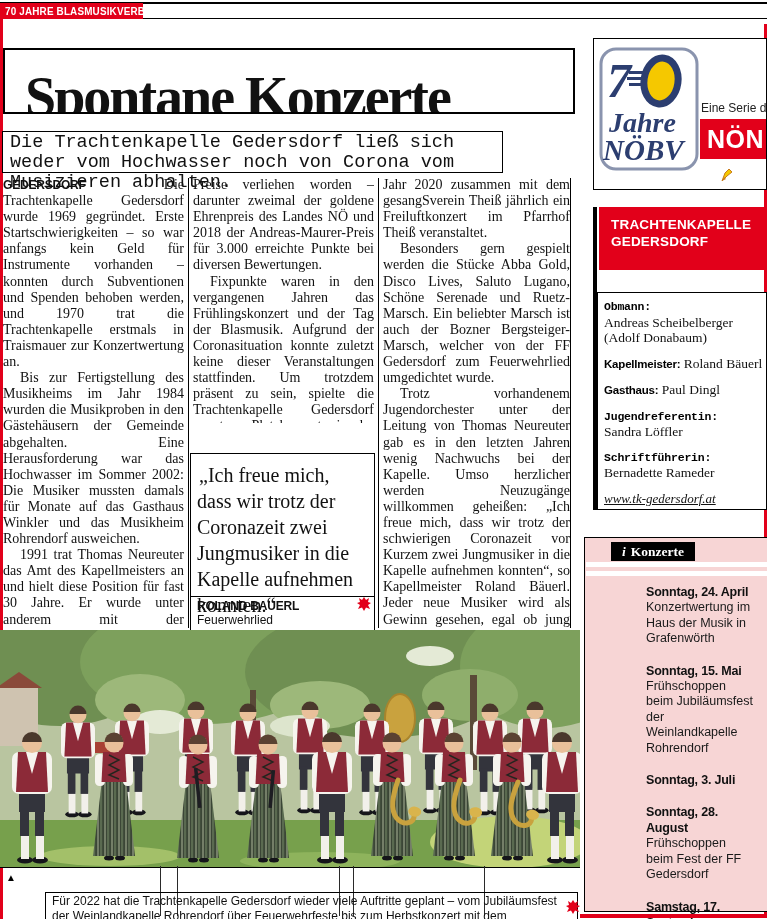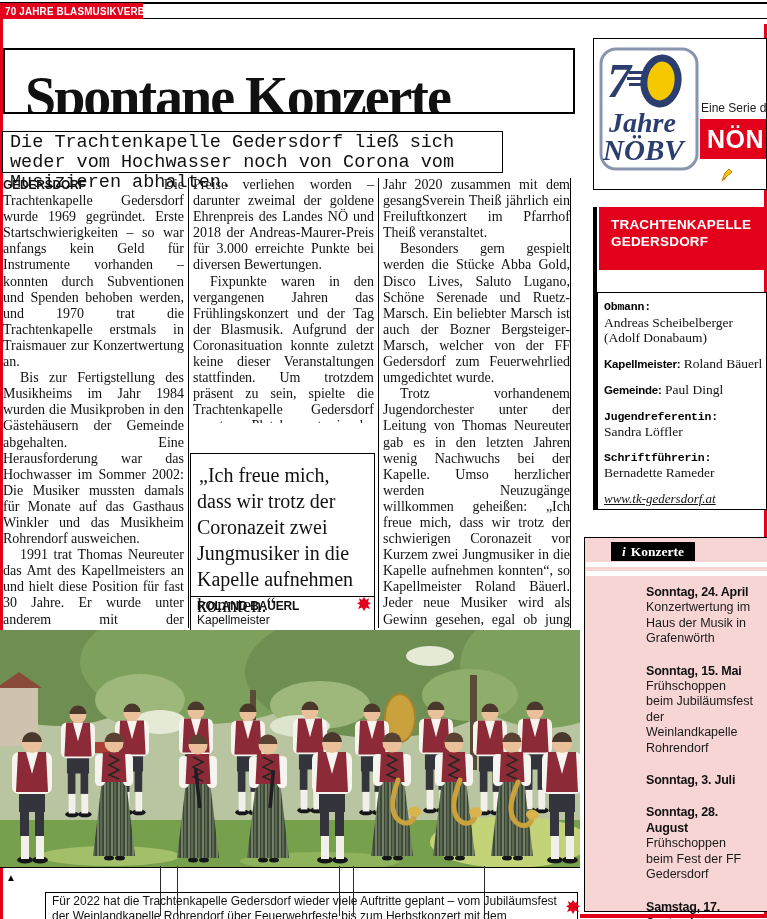--- a/index.html
+++ b/index.html
@@ -128,21 +128,21 @@
     <p class="ind">Besonders gern gespielt werden die Stücke Abba Gold, Disco Lives, Saluto Lugano, Schöne Serenade und Ruetz-Marsch. Ein beliebter Marsch ist auch der Bozner Bergsteiger-Marsch, welcher von der FF Gedersdorf zum Feuerwehrlied umgedichtet wurde.</p>
     <p class="ind">Trotz vorhandenem Jugendorchester unter der Leitung von Thomas Neureuter gab es in den letzten Jahren wenig Nachwuchs bei der Kapelle. Umso herzlicher werden Neuzugänge willkommen geheißen: „Ich freue mich, dass wir trotz der schwierigen Coronazeit vor Kurzem zwei Jungmusiker in die Kapelle aufnehmen konnten“, so Kapellmeister Roland Bäuerl. Jeder neue Musiker wird als Gewinn gesehen, egal ob jung oder alt. Denn: „Je mehr Probenteilnehmer, umso mehr Spaß macht es.“</p>
   </div>
 
   <div class="quote-box">
     <div class="quote-text">
       <span class="quote-mark"></span><span>„Ich freue mich, dass wir trotz der Coronazeit zwei Jungmusiker in die Kapelle aufnehmen konnten.“</span>
     </div>
     <div class="quote-attr">
       <div class="quote-name">ROLAND BAUERL</div>
-      <div class="quote-role">Kapellmeister</div>
+      <div class="quote-role">Feuerwehrlied</div>
     </div>
   </div>
   <svg class="endmark" style="left:357px;top:597px;" width="14" height="14" viewBox="0 0 14 14">
     <polygon points="7,0 9,3 12,1 11,5 14,6 11,8 13,12 9,10.5 7,14 5,10.5 1,12 3,8 0,6 3,5 2,1 5,3" fill="#e2001a"></polygon>
   </svg>
 
   <div class="photo">
     <svg width="580" height="237" viewBox="0 0 580 237" preserveAspectRatio="none">
       <defs>
         <pattern id="skirt" width="7" height="8" patternUnits="userSpaceOnUse">
@@ -319,21 +319,21 @@
   <div class="contact-box">
     <div class="contact block">
       <span class="lbl">Obmann:</span>
       <span>Andreas Scheibelberger (Adolf Donabaum)</span>
     </div>
     <div class="contact">
       <span class="lbl">Kapellmeister:</span>
       <span>Roland Bäuerl</span>
     </div>
     <div class="contact">
-      <span class="lbl">Gemeinde:</span>
+      <span class="lbl">Gasthaus:</span>
       <span>Paul Dingl</span>
     </div>
     <div class="contact block">
       <span class="lbl">Jugendreferentin:</span>
       <span>Sandra Löffler</span>
     </div>
     <div class="contact block">
       <span class="lbl">Schriftführerin:</span>
       <span>Bernadette Rameder</span>
     </div>

